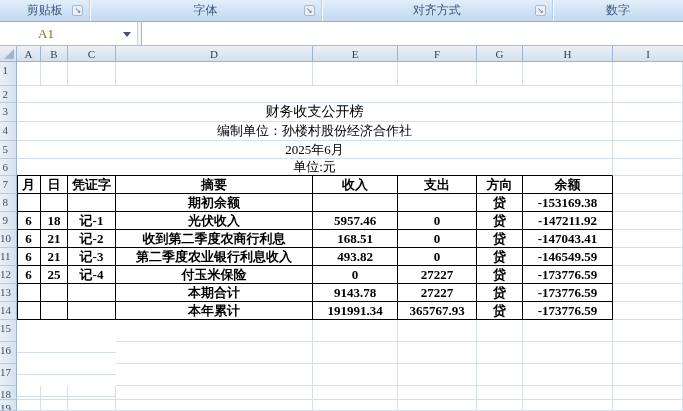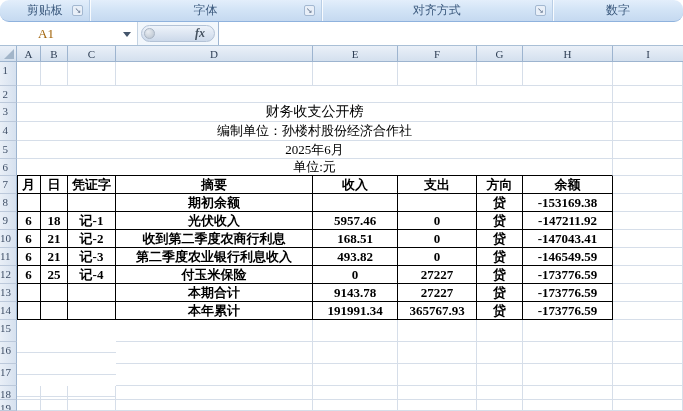--- a/index.html
+++ b/index.html
@@ -8,21 +8,20 @@
     position:relative; width:683px; height:411px; overflow:hidden;
     font-family:"Liberation Serif","DejaVu Serif",serif; background:#fff;
   }
   
   .ribbon {
     position:absolute; left:0; top:0; width:683px; height:22px;
     background:linear-gradient(#e3eefb,#d3e4f6 45%,#c5d9f0);
     border-bottom:1px solid #8fb2dd;
     display:flex;
     font-family:"Liberation Sans","DejaVu Sans",sans-serif;
-    border-radius:9px;
   }
   .rgroup {
     position:relative; height:100%;
     display:flex; align-items:center; justify-content:center;
     border-right:1px solid #b9cee6; box-shadow:1px 0 0 rgba(255,255,255,.85);
   }
   .rgroup.g0{width:93px}.rgroup.g1{width:238px}.rgroup.g2{width:238px}.rgroup.g3{width:134px;border-right:none;box-shadow:none}
   .rlabel { font-size:12px; color:#3c5a7e; }
   .launcher {
     position:absolute; right:6px; top:5px; width:11px; height:11px;
@@ -123,24 +122,20 @@
     <div class="rgroup g3">
       <span class="rlabel">数字</span>
     </div>
   </div>
 
   <div class="fbar">
     <div class="namebox">
       <span class="nbtext">A1</span>
       <span class="nbarrow"></span>
     </div>
-    <div class="fxpill">
-      <span class="pillknob"></span>
-      <span class="fxglyph">fx</span>
-    </div>
     <div class="fsep"></div>
     <div class="finput"></div>
   </div>
 
   <div class="sheet">
 
     <div class="colhdrs">
       <div class="hcell corner" style="width:17px">
           <span class="seltri"></span>
         </div>

